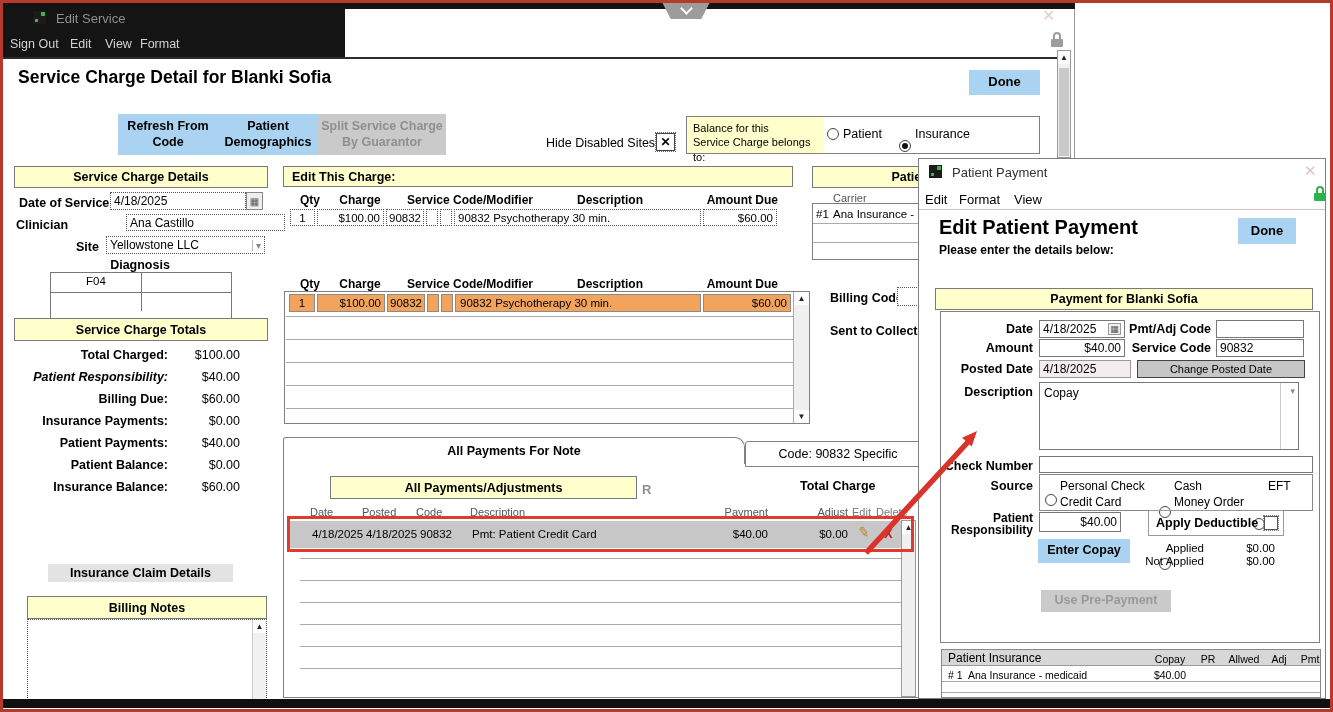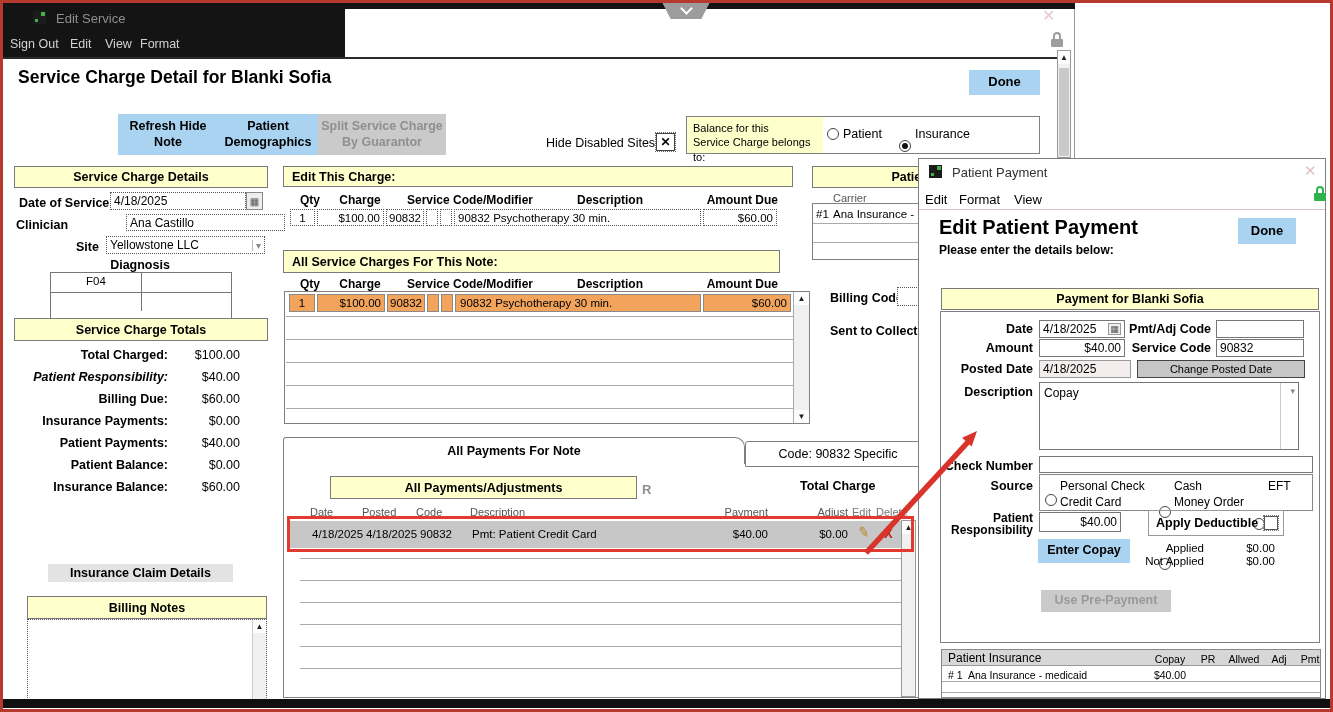--- a/index.html
+++ b/index.html
@@ -63,21 +63,21 @@
     </div>
   <div class="abs scrl" style="left:1057px;top:50px;width:14px;height:108px;">
     <div class="sarrow">▲</div>
     <div style="margin:4px 1px 0 1px;height:88px;background:#c9c9c9;"></div>
   </div>
   <div class="abs" style="left:1074px;top:9px;width:1px;height:149px;background:#9a9a9a;"></div>
 
   <div class="abs b" style="left:18px;top:67px;font-size:17.5px;">Service Charge Detail for Blanki Sofia</div>
   <div class="abs btn-blue" style="left:969px;top:70px;width:71px;height:25px;font-size:13px;">Done</div>
 
-  <div class="abs btn-blue" style="left:118px;top:114px;width:100px;height:41px;padding:2px;">Refresh Hide Note</div>
+  <div class="abs btn-blue" style="left:118px;top:114px;width:100px;height:41px;padding:2px;">Refresh From Code</div>
   <div class="abs btn-blue" style="left:218px;top:114px;width:100px;height:41px;padding:2px;">Patient Demographics</div>
   <div class="abs btn-dis" style="left:318px;top:114px;width:128px;height:41px;padding:2px;">Split Service Charge By Guarantor</div>
   <div class="abs lbl" style="left:546px;top:136px;">Hide Disabled Sites</div>
   <div class="abs" style="left:656px;top:133px;width:19px;height:18px;border:1px solid #444;outline:1px dotted #666;background:#fff;display:flex;align-items:center;justify-content:center;font-weight:bold;font-size:12px;box-sizing:border-box;">✕</div>
   <div class="abs" style="left:686px;top:116px;width:354px;height:38px;border:1px solid #808080;background:#fff;box-sizing:border-box;">
     <div class="abs" style="left:0;top:0;width:136px;height:36px;background:#ffffcc;font-size:11px;padding:4px 0 0 6px;box-sizing:border-box;line-height:1.3;">
       <div>Balance for this</div>
       <div>Service Charge belongs to:</div>
     </div>
     <div class="abs rad" style="left:140px;top:11px;"></div>
@@ -139,21 +139,20 @@
   <div class="abs lbl b" style="left:555px;top:193px;width:110px;text-align:center;font-size:12px;">Description</div>
   <div class="abs lbl b" style="left:700px;top:193px;width:78px;text-align:right;font-size:12px;">Amount Due</div>
   <div class="abs in" style="left:290px;top:209px;width:25px;height:17px;justify-content:center;font-size:11.5px;">1</div>
   <div class="abs in" style="left:317px;top:209px;width:67px;height:17px;justify-content:flex-end;font-size:11.5px;">$100.00</div>
   <div class="abs in" style="left:386px;top:209px;width:38px;height:17px;justify-content:center;font-size:11.5px;">90832</div>
   <div class="abs in" style="left:426px;top:209px;width:12px;height:17px;"></div>
   <div class="abs in" style="left:440px;top:209px;width:12px;height:17px;"></div>
   <div class="abs in" style="left:454px;top:209px;width:247px;height:17px;font-size:11.5px;">90832 Psychotherapy 30 min.</div>
   <div class="abs in" style="left:703px;top:209px;width:74px;height:17px;justify-content:flex-end;font-size:11.5px;">$60.00</div>
 
-  <div class="abs yh left" style="left:283px;top:250px;width:497px;height:23px;">All Service Charges For This Note:</div>
   <div class="abs lbl b" style="left:295px;top:277px;width:30px;text-align:center;font-size:12px;">Qty</div>
   <div class="abs lbl b" style="left:330px;top:277px;width:60px;text-align:center;font-size:12px;">Charge</div>
   <div class="abs lbl b" style="left:395px;top:277px;width:150px;text-align:center;font-size:12px;">Service Code/Modifier</div>
   <div class="abs lbl b" style="left:555px;top:277px;width:110px;text-align:center;font-size:12px;">Description</div>
   <div class="abs lbl b" style="left:700px;top:277px;width:78px;text-align:right;font-size:12px;">Amount Due</div>
   <div class="abs" style="left:284px;top:291px;width:526px;height:133px;border:1px solid #808080;background:#fff;box-sizing:border-box;">
     <div class="abs" style="right:0;top:0;bottom:0;width:15px;background:#f0f0f0;border-left:1px solid #aaa;">
       <div class="sarrow">▲</div>
       <div class="sarrow abs" style="bottom:0;left:0;right:0;">▼</div>
     </div>
@@ -233,21 +232,21 @@
     <div class="abs lbl" style="left:95px;top:33px;font-size:13px;">View</div>
     <div class="abs lock green" style="left:394px;top:27px;">
         <div class="sh"></div>
         <div class="bd"></div>
       </div>
     <div class="abs" style="left:0;top:50px;width:406px;height:1px;background:#dcbfbf;"></div>
     <div class="abs b" style="left:20px;top:57px;font-size:20px;">Edit Patient Payment</div>
     <div class="abs b" style="left:20px;top:84px;font-size:12px;">Please enter the details below:</div>
     <div class="abs btn-blue" style="left:319px;top:59px;width:58px;height:26px;font-size:13px;">Done</div>
 
-    <div class="abs yh" style="left:22px;top:129px;width:378px;height:22px;">Payment for Blanki Sofia</div>
+    <div class="abs yh" style="left:16px;top:129px;width:378px;height:22px;">Payment for Blanki Sofia</div>
     <div class="abs" style="left:21px;top:152px;width:380px;height:332px;border:1px solid #808080;box-sizing:border-box;"></div>
 
     <div class="abs lbl b" style="left:10px;top:163px;width:104px;text-align:right;">Date</div>
     <div class="abs ins" style="left:120px;top:161px;width:86px;height:18px;">
       <span style="flex:1;">4/18/2025</span>
       <span style="border:1px solid #999;background:#eee;font-size:9px;color:#555;padding:0 1px;">▦</span>
     </div>
     <div class="abs lbl b" style="left:210px;top:163px;width:82px;text-align:right;">Pmt/Adj Code</div>
     <div class="abs ins" style="left:297px;top:161px;width:88px;height:18px;"></div>
 

